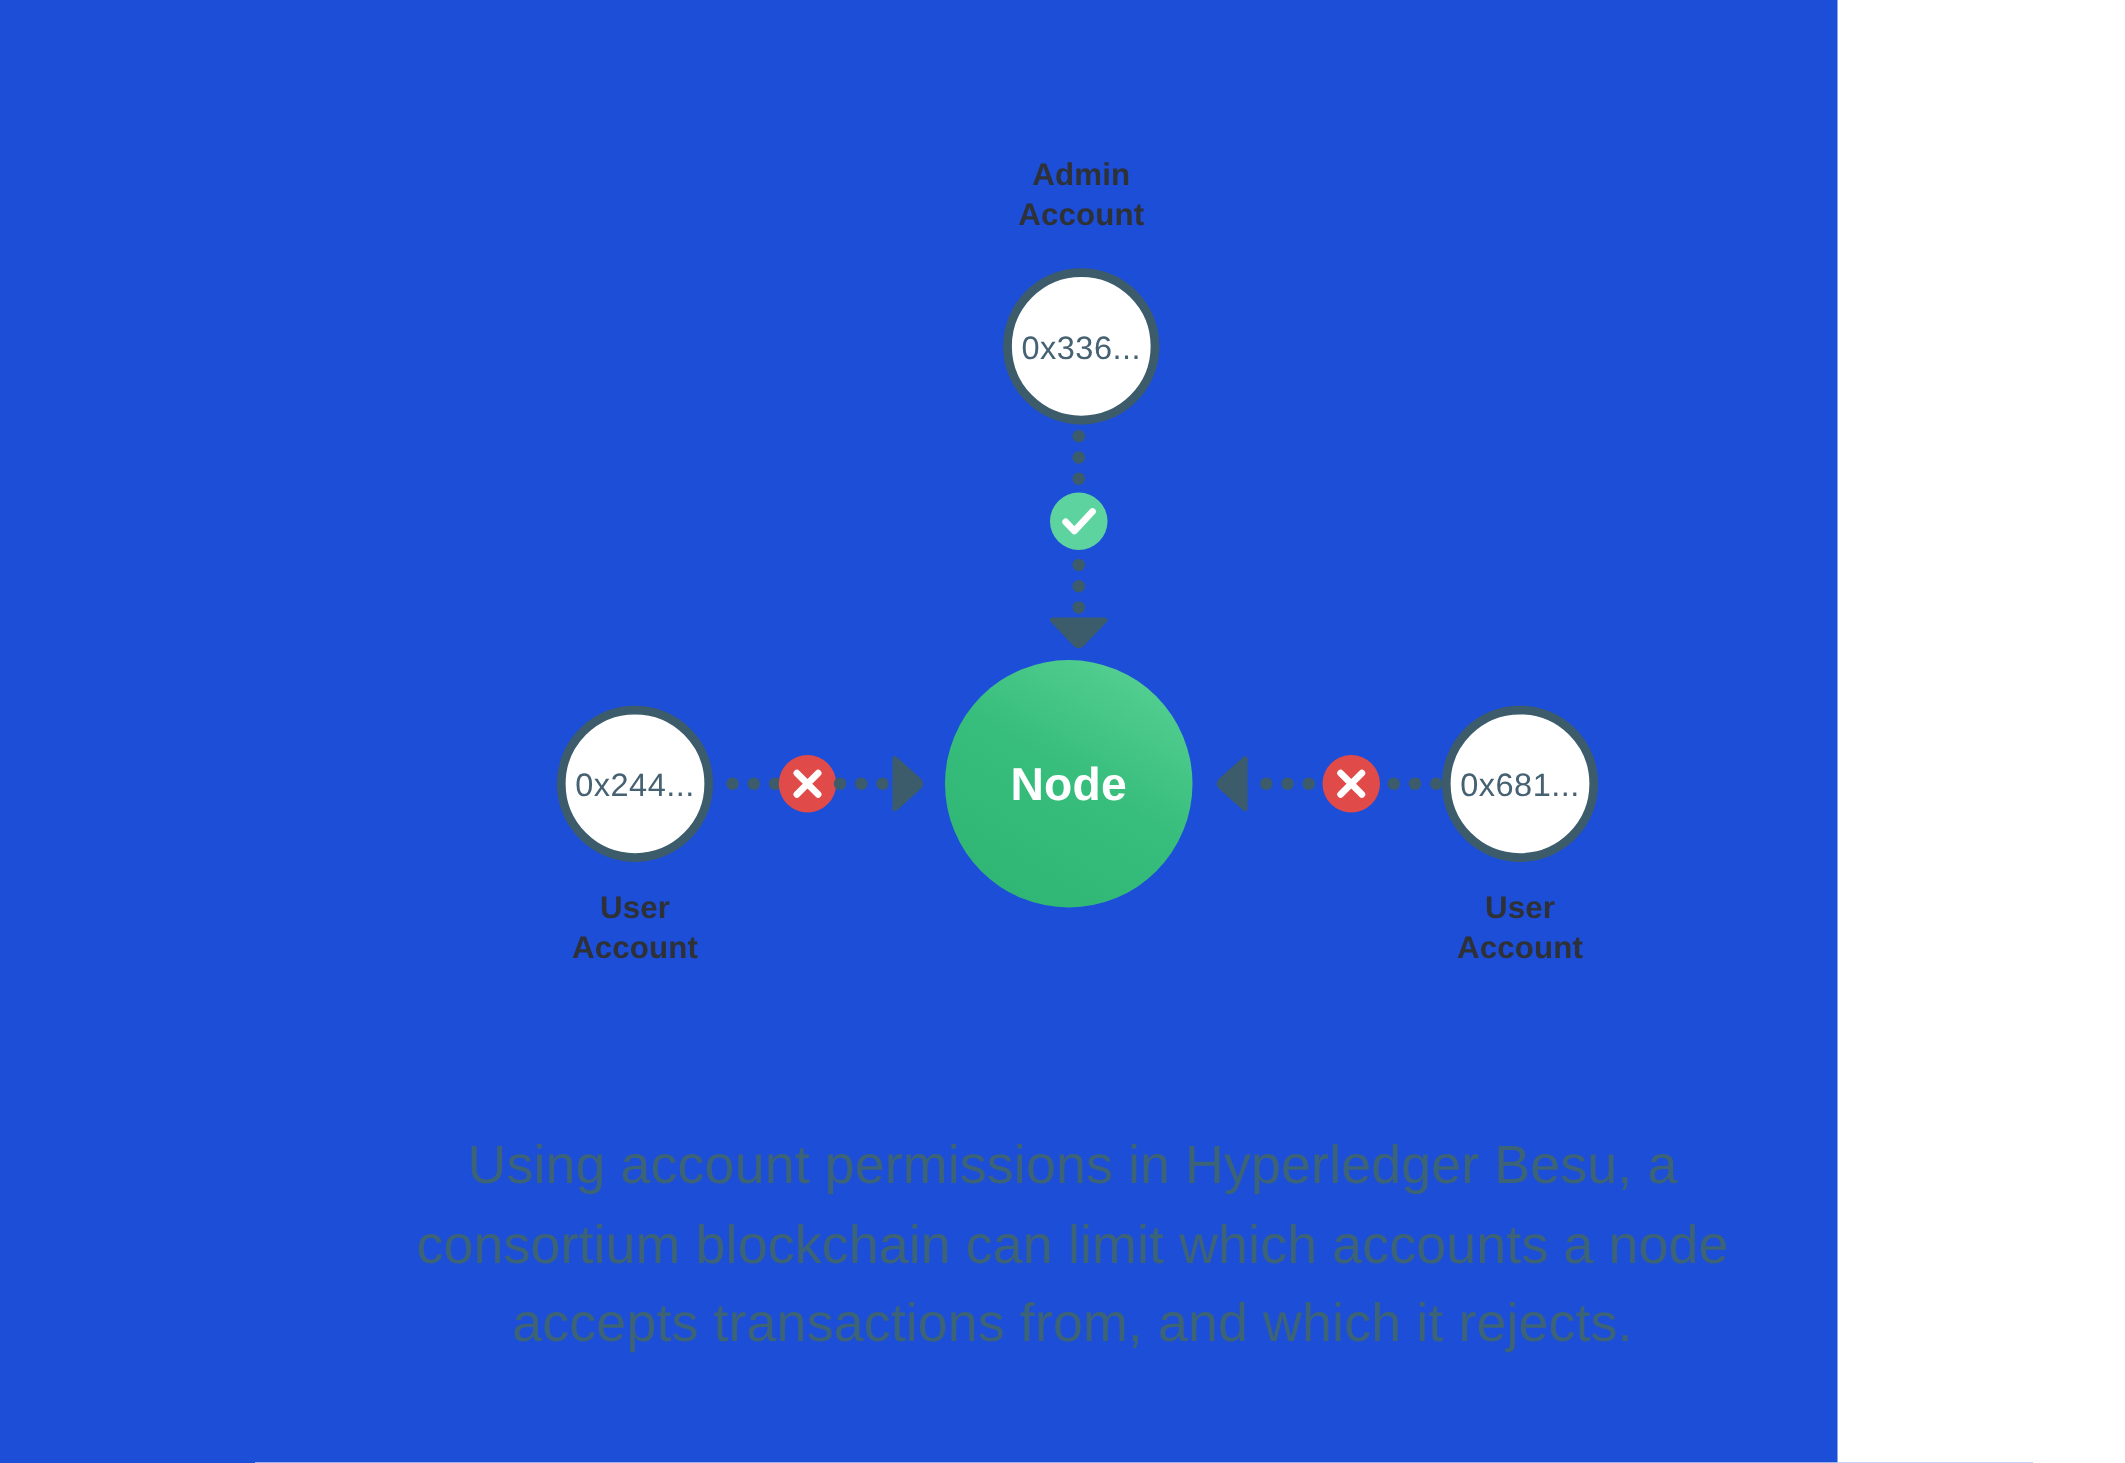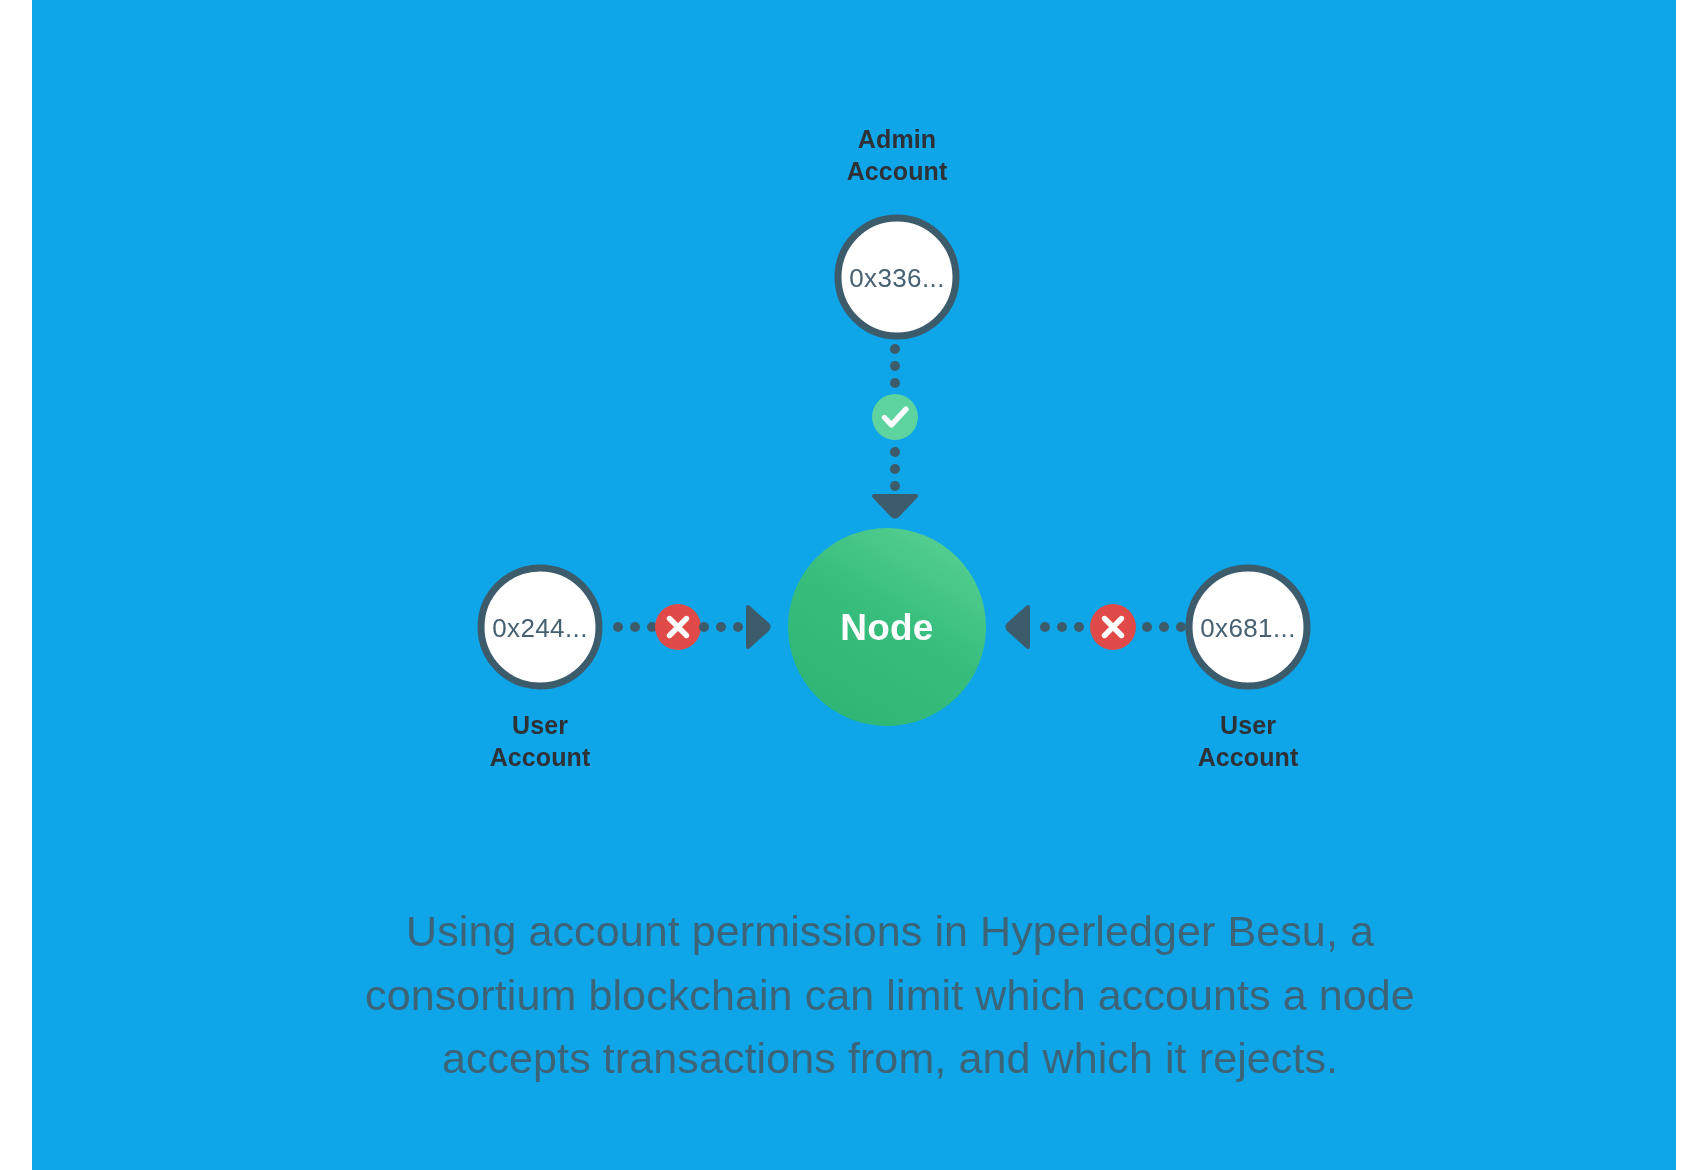--- a/index.html
+++ b/index.html
@@ -8,24 +8,23 @@
     background: #ffffff;
   }
   body {
     width: 1700px;
     height: 1170px;
     font-family: "Liberation Sans", sans-serif;
     overflow: hidden;
   }
   #stage {
     position: relative;
-    width: 1644px;
+    width: 1470px;
     height: 1170px;
-    background: #0ea5e9;
-    margin-left: 32px;
+    background: #1d4ed8;
   }
   #diagram {
     position: absolute;
     left: 0;
     top: 0;
     width: 1700px;
     height: 1170px;
     display: block;
   }
   .node-label-text {

